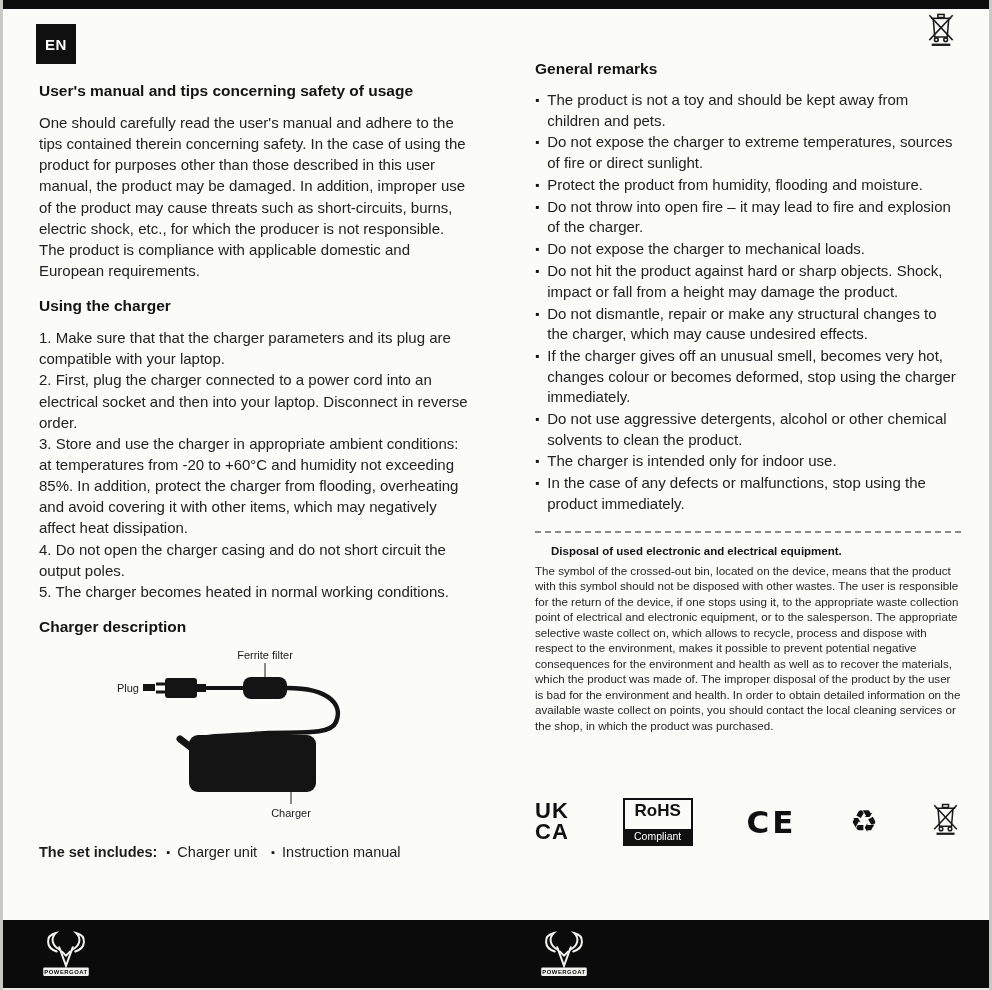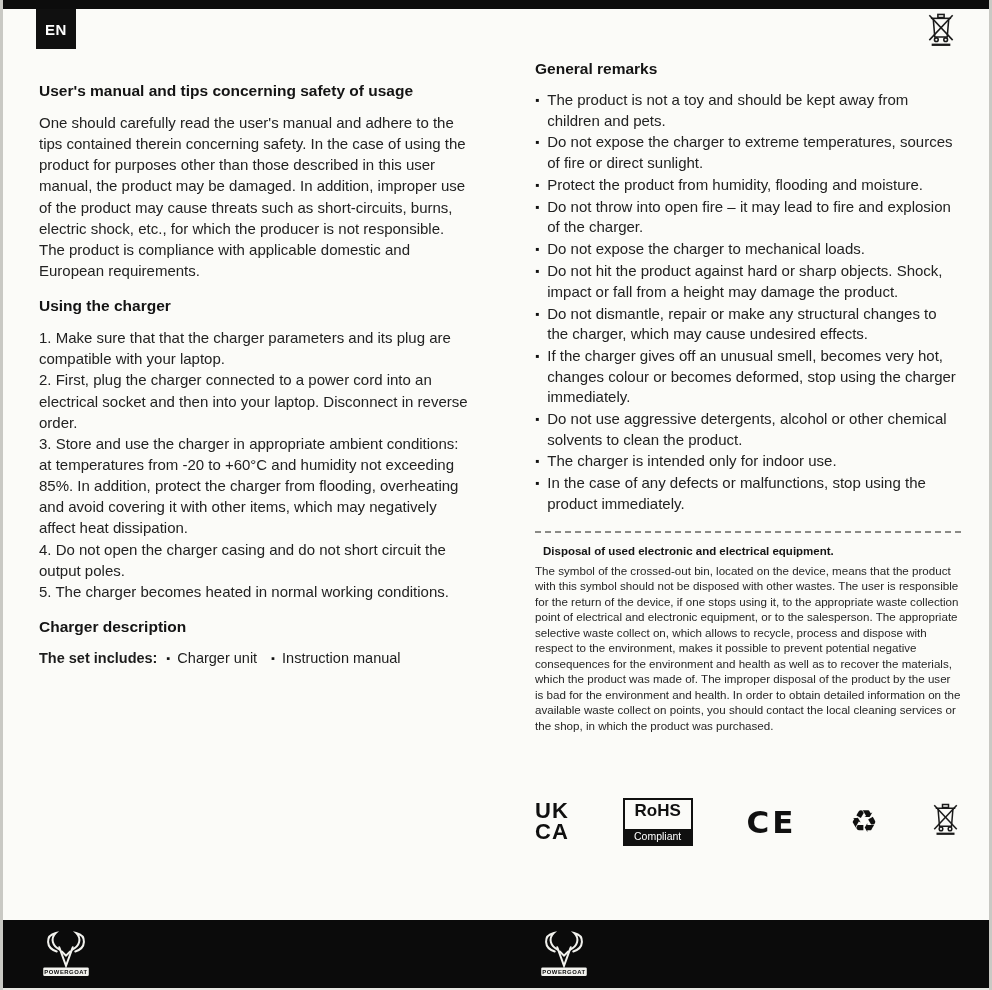--- a/index.html
+++ b/index.html
@@ -11,21 +11,21 @@
     -webkit-font-smoothing:antialiased;
   }
   .page{
     position:relative;width:992px;height:990px;
     background:#fbfbf8;overflow:hidden;
     border-left:3px solid #c9c9c4;border-right:3px solid #c9c9c4;
     box-sizing:border-box;
   }
   .top-strip{position:absolute;top:0;left:0;right:0;height:9px;background:#0c0c0c;}
   .en-badge{
-    position:absolute;top:9px;left:33px;width:40px;height:40px;background:#101010;
+    position:absolute;top:24px;left:33px;width:40px;height:40px;background:#101010;
     color:#fff;font-weight:bold;font-size:15px;letter-spacing:.5px;
     display:flex;align-items:center;justify-content:center;
   }
   .weee-top{position:absolute;top:12px;right:34px;}
 
   .columns{position:absolute;top:60px;left:36px;display:flex;gap:64px;}
   .col-left{width:432px;}
   .col-right{width:426px;}
 
   h2.sec{font-size:15.5px;font-weight:700;margin:0 0 12px 0;color:#141414;}
@@ -40,21 +40,21 @@
     display:flex;align-items:flex-start;
     font-size:15px;line-height:1.38;color:#222;margin:0 0 1px 0;
   }
   ul.remarks li::before{
     content:"▪";flex:0 0 auto;
     font-size:12px;line-height:1.75;margin-right:8px;color:#111;
   }
 
   .dashed-divider{border:none;border-top:2px dashed #8a8a86;margin:16px 0 12px 0;}
 
-  .disposal-heading{font-size:11.5px;font-weight:700;margin:0 0 6px 8px;color:#141414;}
+  .disposal-heading{font-size:11.5px;font-weight:700;margin:0 0 6px 16px;color:#141414;}
   .disposal-text{font-size:11.6px;line-height:1.34;color:#262626;margin:0;}
 
   .marks-row{
     display:flex;align-items:center;justify-content:space-between;
     gap:17px;margin-top:64px;padding-right:2px;
   }
   .ukca{font-weight:800;font-size:22px;line-height:.95;letter-spacing:1px;color:#101010;}
   .rohs{
     border:2.5px solid #101010;width:66px;text-align:center;background:#fbfbf8;
   }
@@ -119,20 +119,47 @@
 
           <p class="step">3. Store and use the charger in appropriate ambient conditions: at temperatures from -20 to +60°C and humidity not exceeding 85%. In addition, protect the charger from flooding, overheating and avoid covering it with other items, which may negatively affect heat dissipation.</p>
 
           <p class="step">4. Do not open the charger casing and do not short circuit the output poles.</p>
 
           <p class="step">5. The charger becomes heated in normal working conditions.</p>
         </div>
 
       <h2 class="sec spacer-sec">Charger description</h2>
 
+      <div class="diagram">
+        <svg width="330" height="178" viewBox="0 0 330 178">
+
+          <text x="226" y="11" font-size="11" text-anchor="middle" fill="#1a1a1a">Ferrite filter</text>
+          <line x1="226" y1="15" x2="226" y2="29" stroke="#1a1a1a" stroke-width="1"></line>
+
+          <text x="100" y="44" font-size="11" text-anchor="end" fill="#1a1a1a">Plug</text>
+          <rect x="104" y="36" width="12" height="7" fill="#141414"></rect>
+
+          <line x1="117" y1="36" x2="127" y2="36" stroke="#141414" stroke-width="3"></line>
+          <line x1="117" y1="44" x2="127" y2="44" stroke="#141414" stroke-width="3"></line>
+          <rect x="126" y="30" width="32" height="20" rx="3" fill="#141414"></rect>
+          <rect x="158" y="36" width="9" height="8" fill="#141414"></rect>
+
+          <line x1="167" y1="40" x2="205" y2="40" stroke="#141414" stroke-width="4"></line>
+
+          <rect x="204" y="29" width="44" height="22" rx="8" fill="#141414"></rect>
+
+          <path d="M248 40 C 292 40 304 58 297 74 C 290 90 248 82 214 86 C 184 89 160 85 150 98" fill="none" stroke="#141414" stroke-width="4.5" stroke-linecap="round"></path>
+          <line x1="141" y1="91" x2="154" y2="101" stroke="#141414" stroke-width="7" stroke-linecap="round"></line>
+
+          <rect x="150" y="87" width="127" height="57" rx="9" fill="#141414"></rect>
+
+          <line x1="252" y1="144" x2="252" y2="156" stroke="#1a1a1a" stroke-width="1"></line>
+          <text x="252" y="169" font-size="11" text-anchor="middle" fill="#1a1a1a">Charger</text>
+        </svg>
+      </div>
 
       <div class="set-line">
         <span class="set-label">The set includes:</span>
         <span class="set-items" style="display:flex;gap:14px;justify-content:flex-end;">
 
             <span class="set-item">
               <span>Charger unit</span>
             </span>
 
             <span class="set-item">

